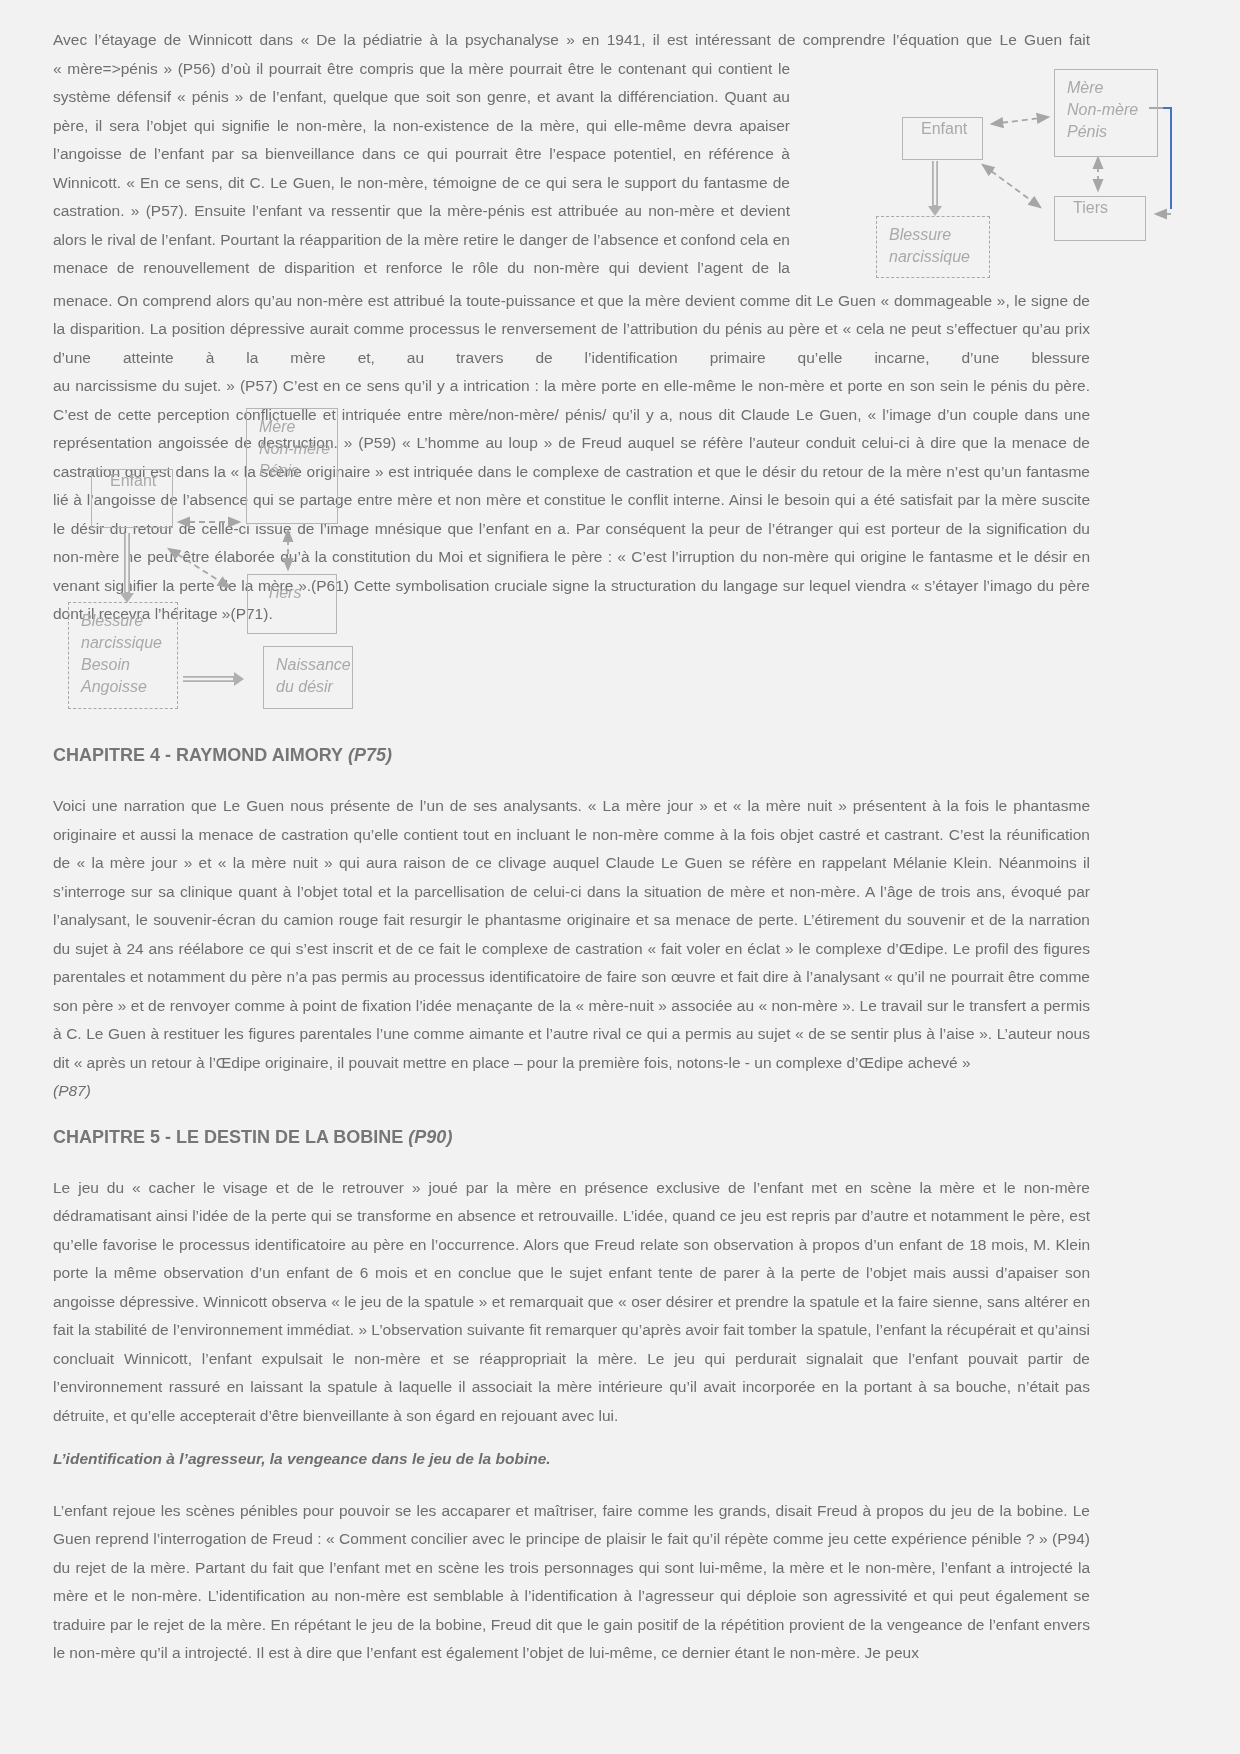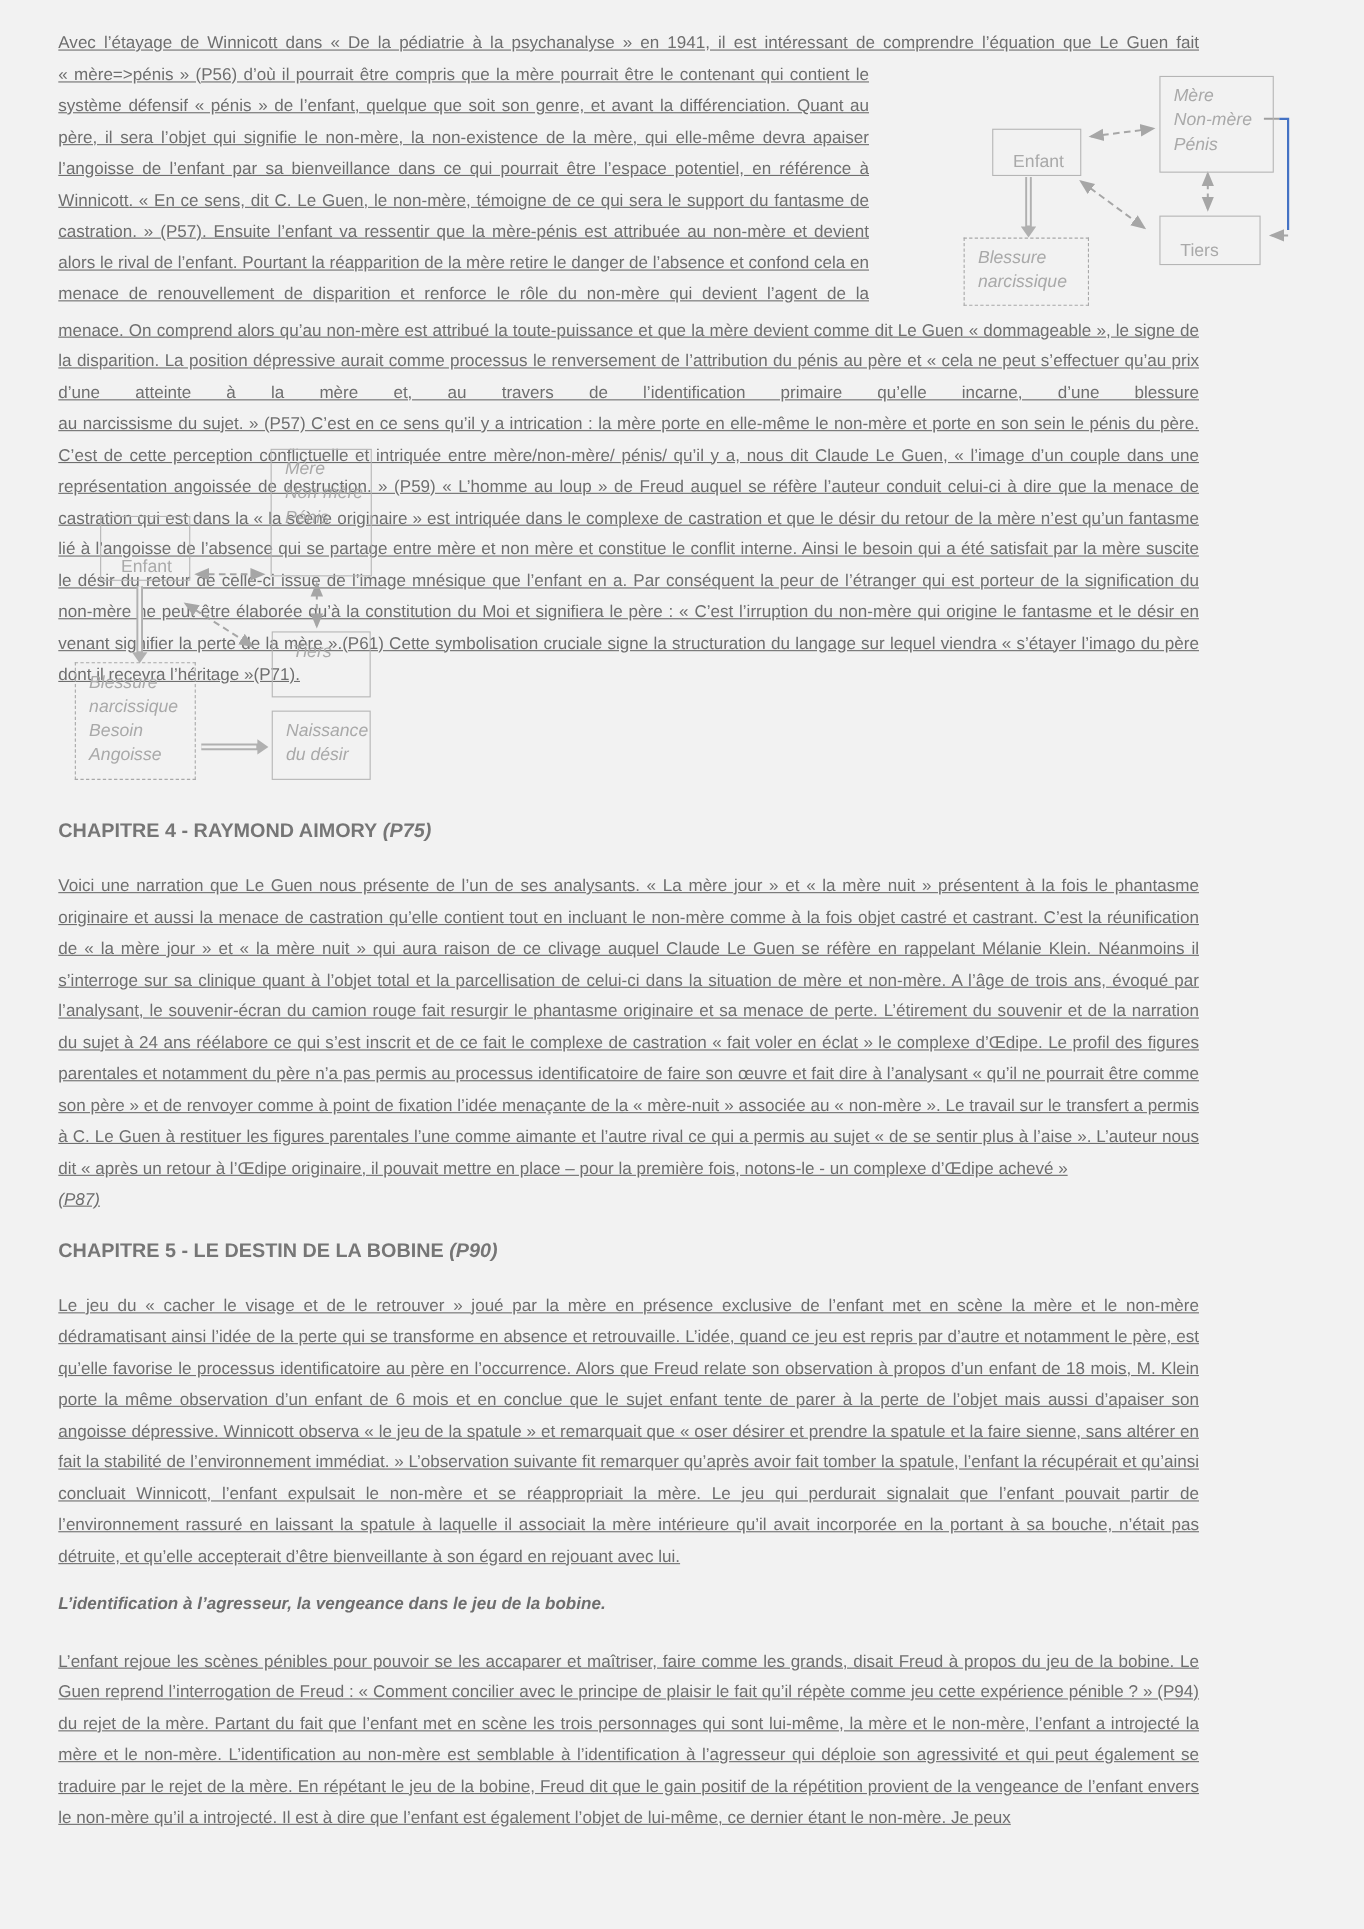--- a/index.html
+++ b/index.html
@@ -2,35 +2,35 @@
 <html><head>
 <meta charset="utf-8">
 <style>
   html,body { margin:0; padding:0; background:#e8e8e8; }
   .page {
     width:1240px; height:1754px; margin:0 auto; background:#f2f2f2;
     font-family:"Liberation Sans", sans-serif; color:#6e6e6e;
     position:relative; overflow:hidden; box-sizing:border-box;
     padding:26px 150px 0 53px;
   }
-  .body-text { font-size:15.5px; line-height:28.5px; text-align:justify; margin:0;text-decoration:underline; }
+  .body-text { font-size:15.5px; line-height:28.5px; text-align:justify; margin:0; }
   .justify-all { text-align-last:justify; }
 
   .row1 { position:relative; min-height:232px; }
   .row1 .col-left { width:737px; }
   .diagram1 { position:absolute; left:792px; top:2px; width:340px; height:228px; }
 
   .row2 { position:relative; min-height:352px; }
   .row2 .col-right { }
   .diagram2 { position:absolute; left:2px; top:30px; width:300px; height:318px; }
 
   .dbox {
     position:absolute; border:1px solid #b5b5b5; color:#a9a9a9;
     font-size:16px; line-height:22px; box-sizing:border-box;
-    display:flex; align-items:flex-end; padding-left:18px; background:transparent;
+    display:flex; align-items:flex-start; padding-left:18px; background:transparent;
   }
   .dbox.dashed { border:1px dashed #a8a8a8; }
   .dbox.top { align-items:flex-start; padding-top:7px; padding-left:12px;font-style:italic; }
   .dlabel { white-space:pre-line; }
   svg.arrows { position:absolute; left:0; top:0; width:100%; height:100%; }
 
   .part-heading { font-size:16px; font-weight:bold; color:#767676; margin:46px 0 0 0; }
   .chapter-heading { font-size:18px; font-weight:bold; color:#767676; margin:21px 0 0 0; }
   .chapter-heading.ch5 { }
   .pref { font-style:italic; margin-left:5px; }
@@ -124,21 +124,21 @@
       </div>
       <div class="dbox top" style="left:192px; top:172px; width:90px; height:60px; padding-left:18px;">
         <span class="dlabel">Tiers</span>
       </div>
       <div class="dbox dashed top" style="left:13px; top:200px; width:110px; height:107px;">
         <span class="dlabel">Blessure
 narcissique
 Besoin
 Angoisse</span>
       </div>
-      <div class="dbox top" style="left:192px; top:244px; width:90px; height:63px;">
+      <div class="dbox top" style="left:208px; top:244px; width:90px; height:63px;">
         <span class="dlabel">Naissance
 du désir</span>
       </div>
     </div>
     <p class="body-text col-right">au narcissisme du sujet. » (P57) C’est en ce sens qu’il y a intrication : la mère porte en elle-même le non-mère et porte en son sein le pénis du père. C’est de cette perception conflictuelle et intriquée entre mère/non-mère/ pénis/ qu’il y a, nous dit Claude Le Guen, « l’image d’un couple dans une représentation angoissée de destruction. » (P59) « L’homme au loup » de Freud auquel se réfère l’auteur conduit celui-ci à dire que la menace de castration qui est dans la « la scène originaire » est intriquée dans le complexe de castration et que le désir du retour de la mère n’est qu’un fantasme lié à l’angoisse de l’absence qui se partage entre mère et non mère et constitue le conflit interne. Ainsi le besoin qui a été satisfait par la mère suscite le désir du retour de celle-ci issue de l’image mnésique que l’enfant en a. Par conséquent la peur de l’étranger qui est porteur de la signification du non-mère ne peut être élaborée qu’à la constitution du Moi et signifiera le père : « C’est l’irruption du non-mère qui origine le fantasme et le désir en venant signifier la perte de la mère ».(P61) Cette symbolisation cruciale signe la structuration du langage sur lequel viendra « s’étayer l’imago du père dont il recevra l’héritage »(P71).</p>
   </div>
 
 
   <h3 class="chapter-heading"><span>CHAPITRE 4 - RAYMOND AIMORY</span><span class="pref">(P75)</span></h3>
   <p class="body-text after-heading">Voici une narration que Le Guen nous présente de l’un de ses analysants. « La mère jour » et « la mère nuit » présentent à la fois le phantasme originaire et aussi la menace de castration qu’elle contient tout en incluant le non-mère comme à la fois objet castré et castrant. C’est la réunification de « la mère jour » et « la mère nuit » qui aura raison de ce clivage auquel Claude Le Guen se réfère en rappelant Mélanie Klein. Néanmoins il s’interroge sur sa clinique quant à l’objet total et la parcellisation de celui-ci dans la situation de mère et non-mère. A l’âge de trois ans, évoqué par l’analysant, le souvenir-écran du camion rouge fait resurgir le phantasme originaire et sa menace de perte. L’étirement du souvenir et de la narration du sujet à 24 ans réélabore ce qui s’est inscrit et de ce fait le complexe de castration « fait voler en éclat » le complexe d’Œdipe. Le profil des figures parentales et notamment du père n’a pas permis au processus identificatoire de faire son œuvre et fait dire à l’analysant « qu’il ne pourrait être comme son père » et de renvoyer comme à point de fixation l’idée menaçante de la « mère-nuit » associée au « non-mère ». Le travail sur le transfert a permis à C. Le Guen à restituer les figures parentales l’une comme aimante et l’autre rival ce qui a permis au sujet « de se sentir plus à l’aise ». L’auteur nous dit « après un retour à l’Œdipe originaire, il pouvait mettre en place – pour la première fois, notons-le - un complexe d’Œdipe achevé »</p>

